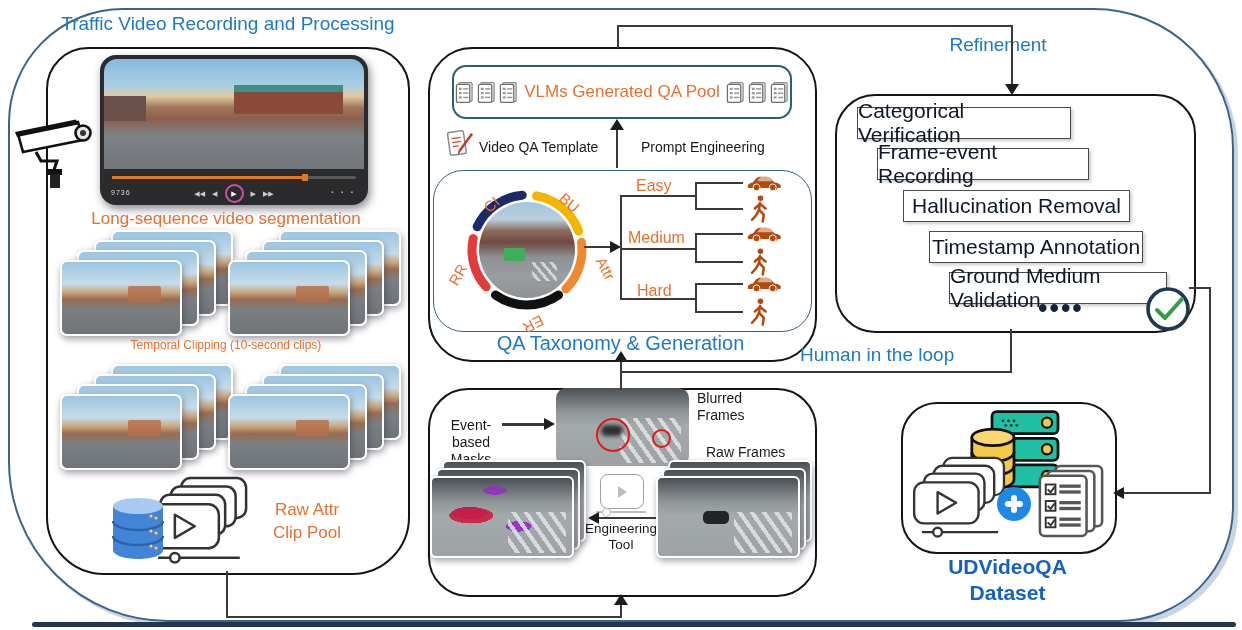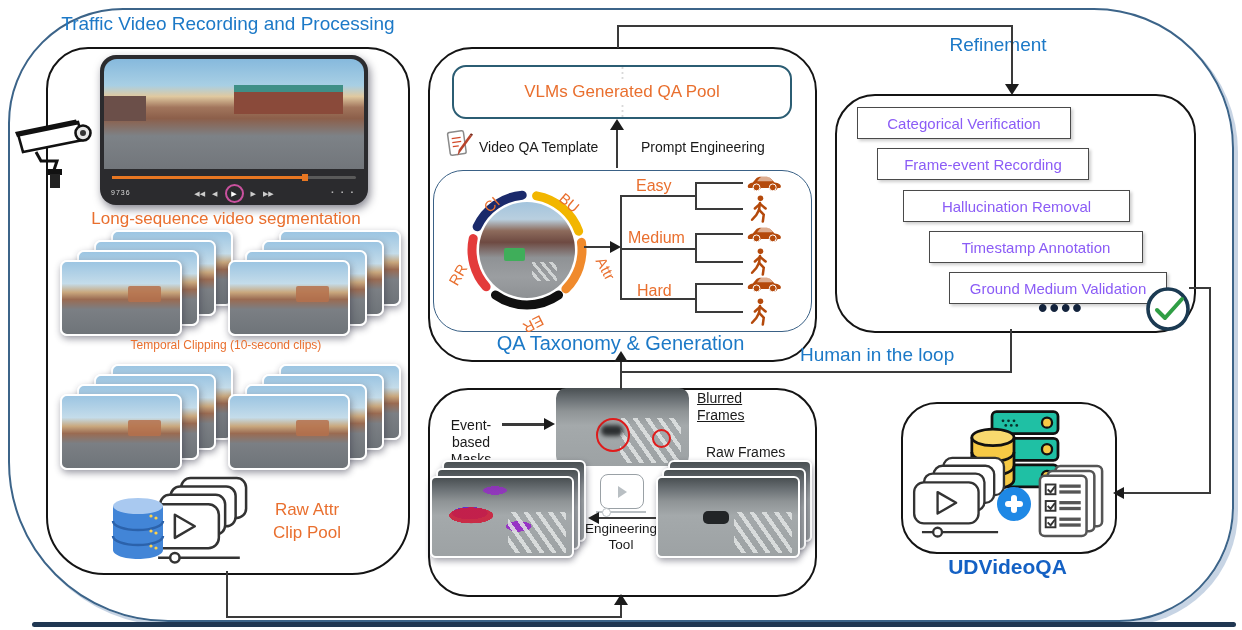--- a/index.html
+++ b/index.html
@@ -42,21 +42,21 @@
   .player .bld2{position:absolute;left:0;top:34%;width:16%;height:22%;background:#6b4f49;}
   .prog{position:absolute;left:12px;top:121px;width:244px;height:3px;background:#5a5a5a;border-radius:2px;}
   .prog .fill{position:absolute;left:0;top:0;height:3px;width:79%;background:#e87722;}
   .prog .knob{position:absolute;left:78%;top:-2px;width:6px;height:7px;background:#e87722;}
   .ctrl{position:absolute;left:0;top:129px;width:100%;display:flex;justify-content:center;align-items:center;gap:7px;color:#ccc;font-size:7px;}
   .playbtn{width:15px;height:15px;border:2px solid #c9519e;border-radius:50%;display:flex;align-items:center;justify-content:center;color:#fff;font-size:7px;}
   .badge{position:absolute;left:11px;top:134px;font-size:7px;color:#ddd;letter-spacing:1px;}
   .dots3{position:absolute;right:12px;top:134px;font-size:6px;color:#bbb;letter-spacing:3px;}
   
   .qcitem{position:absolute;border:1.5px solid #4a4a4a;background:#fff;box-shadow:2px 2px 3px rgba(0,0,0,.2);
-          display:flex;align-items:center;justify-content:center;font-size:15px;color:#8b5cf6;}
+          display:flex;align-items:center;justify-content:center;font-size:21px;color:#0f172a;}
   
   .taxlab{position:absolute;color:#e96f2e;font-size:15px;transform-origin:center;}
   .difflab{position:absolute;color:#e96f2e;font-size:16px;}
   .icon-car{color:#b4490b;}
   .icon-walk{color:#b4490b;}
   
   .tool{position:absolute;left:600px;top:474px;width:42px;height:33px;border:1.6px solid #9aa1a6;border-radius:8px;background:#fff;
         display:flex;align-items:center;justify-content:center;}
   .tool .tri{width:0;height:0;border-left:9px solid #b9bfc3;border-top:6px solid transparent;border-bottom:6px solid transparent;}
   .toolslider{position:absolute;left:596px;top:511px;width:50px;height:2px;background:#b9bfc3;}
@@ -270,21 +270,21 @@
     <use href="#sym-db"></use>
   </svg>
   <div class="t orange center" style="left:252px;top:499px;width:110px;font-size:17px;line-height:1.35;">
     <div>Raw Attr</div>
     <div>Clip Pool</div>
   </div>
 
   <div class="abs blackbox" style="left:428px;top:47px;width:385px;height:311px;border-radius:44px;"></div>
 
   <div class="abs" style="left:452px;top:65px;width:336px;height:50px;border:2px solid #2b5d73;border-radius:14px;
-       display:flex;align-items:center;justify-content:center;gap:3px;background:#fff;flex-direction:column;">
+       display:flex;align-items:center;justify-content:center;gap:3px;background:#fff;">
     <svg width="19" height="23">
         <use href="#sym-qadoc"></use>
       </svg>
     <svg width="19" height="23">
         <use href="#sym-qadoc"></use>
       </svg>
     <svg width="19" height="23">
         <use href="#sym-qadoc"></use>
       </svg>
     <span class="orange" style="font-size:17px;margin:0 3px;white-space:nowrap;">VLMs Generated QA Pool</span>
@@ -393,21 +393,21 @@
   </svg>
 
   <div class="abs blackbox" style="left:428px;top:388px;width:385px;height:205px;border-radius:40px;"></div>
 
   <div class="abs photo-aerial" style="left:556px;top:388px;width:133px;height:78px;border-radius:10px;overflow:hidden;">
     <div class="stripes" style="right:6%;bottom:4%;width:46%;height:58%;"></div>
     <div class="redcirc" style="left:30%;top:38%;width:30px;height:30px;"></div>
     <div class="redcirc" style="left:72%;top:52%;width:15px;height:15px;"></div>
     <div style="position:absolute;left:34%;top:48%;width:22px;height:11px;background:#2c2f31;border-radius:5px;filter:blur(2px);"></div>
   </div>
-  <div class="t small-label" style="left:697px;top:390px;text-decoration:underline;">
+  <div class="t small-label" style="left:697px;top:390px;">
     <div>Blurred</div>
     <div>Frames</div>
   </div>
 
   <div class="t small-label center" style="left:441px;top:417px;width:60px;">
     <div>Event-</div>
     <div>based</div>
     <div>Masks</div>
   </div>
   <div class="hl" style="left:502px;top:423px;width:44px;height:2.5px;"></div>
@@ -456,20 +456,21 @@
   </svg>
   <svg class="abs" style="left:910px;top:456px;width:102px;height:82px;">
     <use href="#sym-clipstack"></use>
   </svg>
   <div class="pluscirc"></div>
   <svg class="abs" style="left:1036px;top:464px;width:70px;height:76px;">
     <use href="#sym-checklist"></use>
   </svg>
   <div class="t center" style="left:900px;top:554px;width:215px;font-size:21px;font-weight:bold;color:#1461c4;line-height:1.25;">
     <div>UDVideoQA</div>
+    <div>Dataset</div>
   </div>
 
   <div class="vl" style="left:617px;top:26px;height:22px;"></div>
   <div class="hl" style="left:617px;top:25px;width:396px;"></div>
   <div class="vl" style="left:1011px;top:25px;height:61px;"></div>
   <div class="ah-down" style="left:1005px;top:84px;"></div>
 
   <div class="hl" style="left:1189px;top:287px;width:22px;"></div>
   <div class="vl" style="left:1209px;top:287px;height:207px;"></div>
   <div class="hl" style="left:1122px;top:492px;width:89px;"></div>

